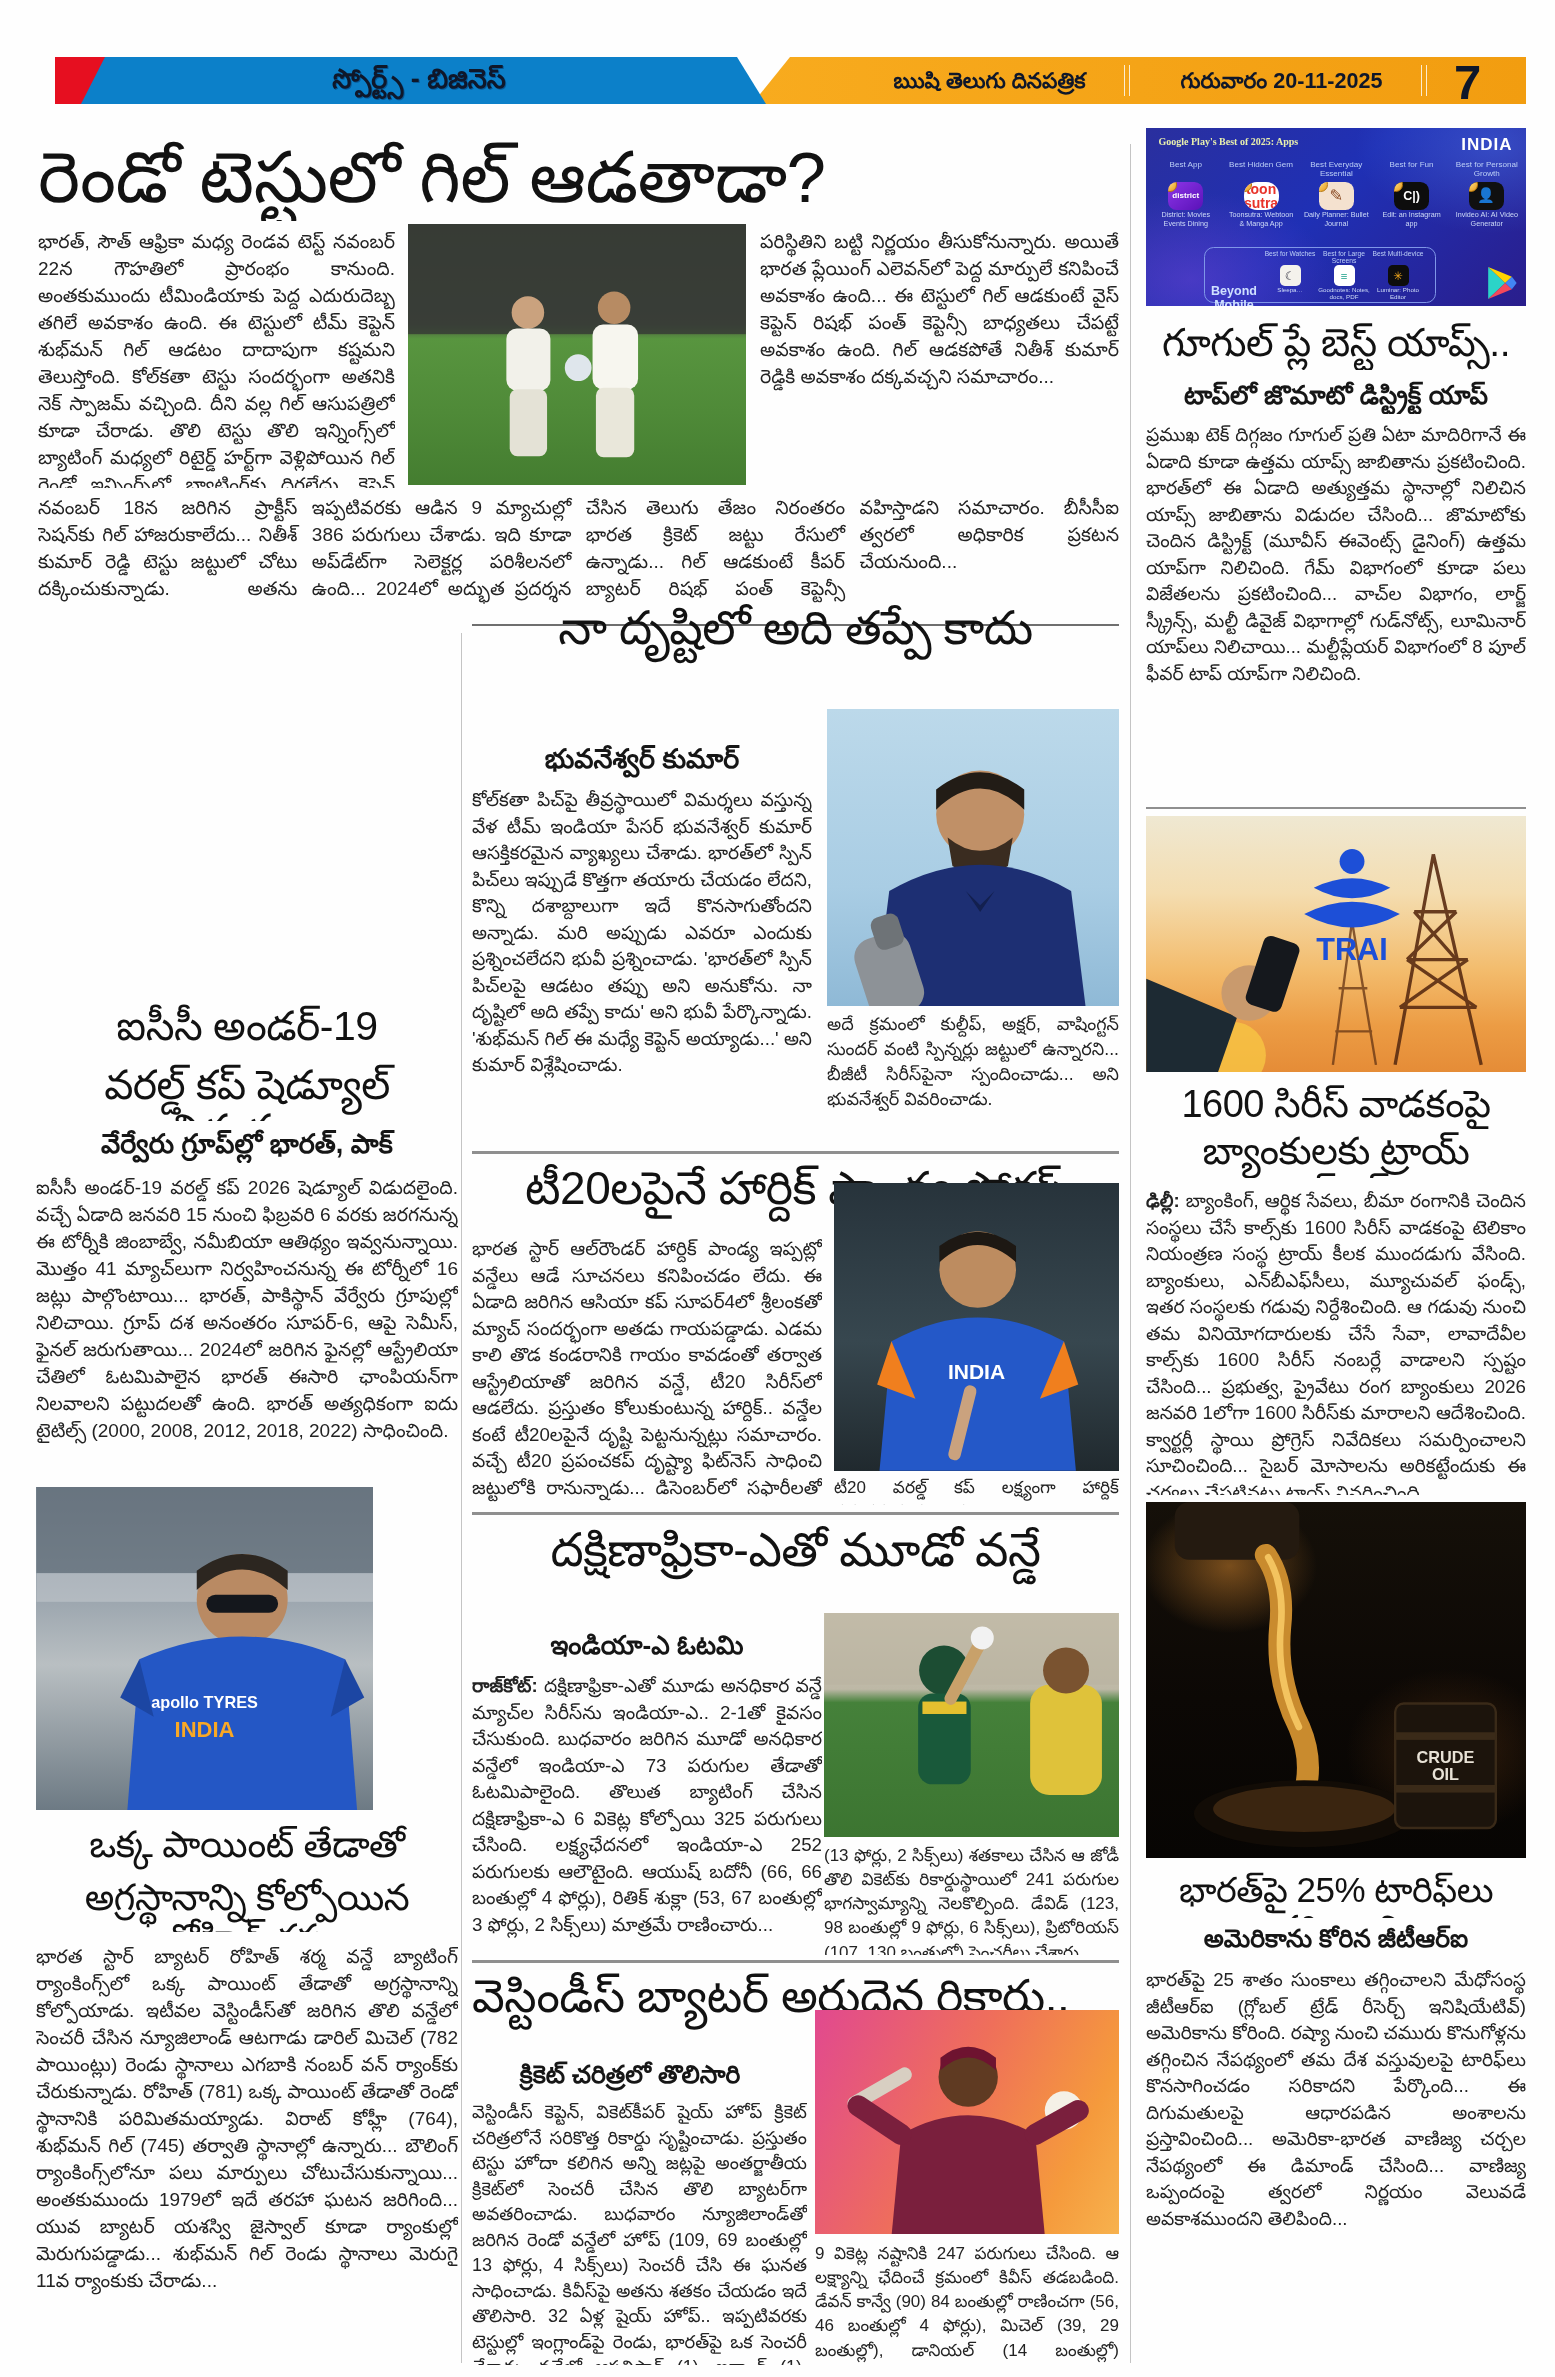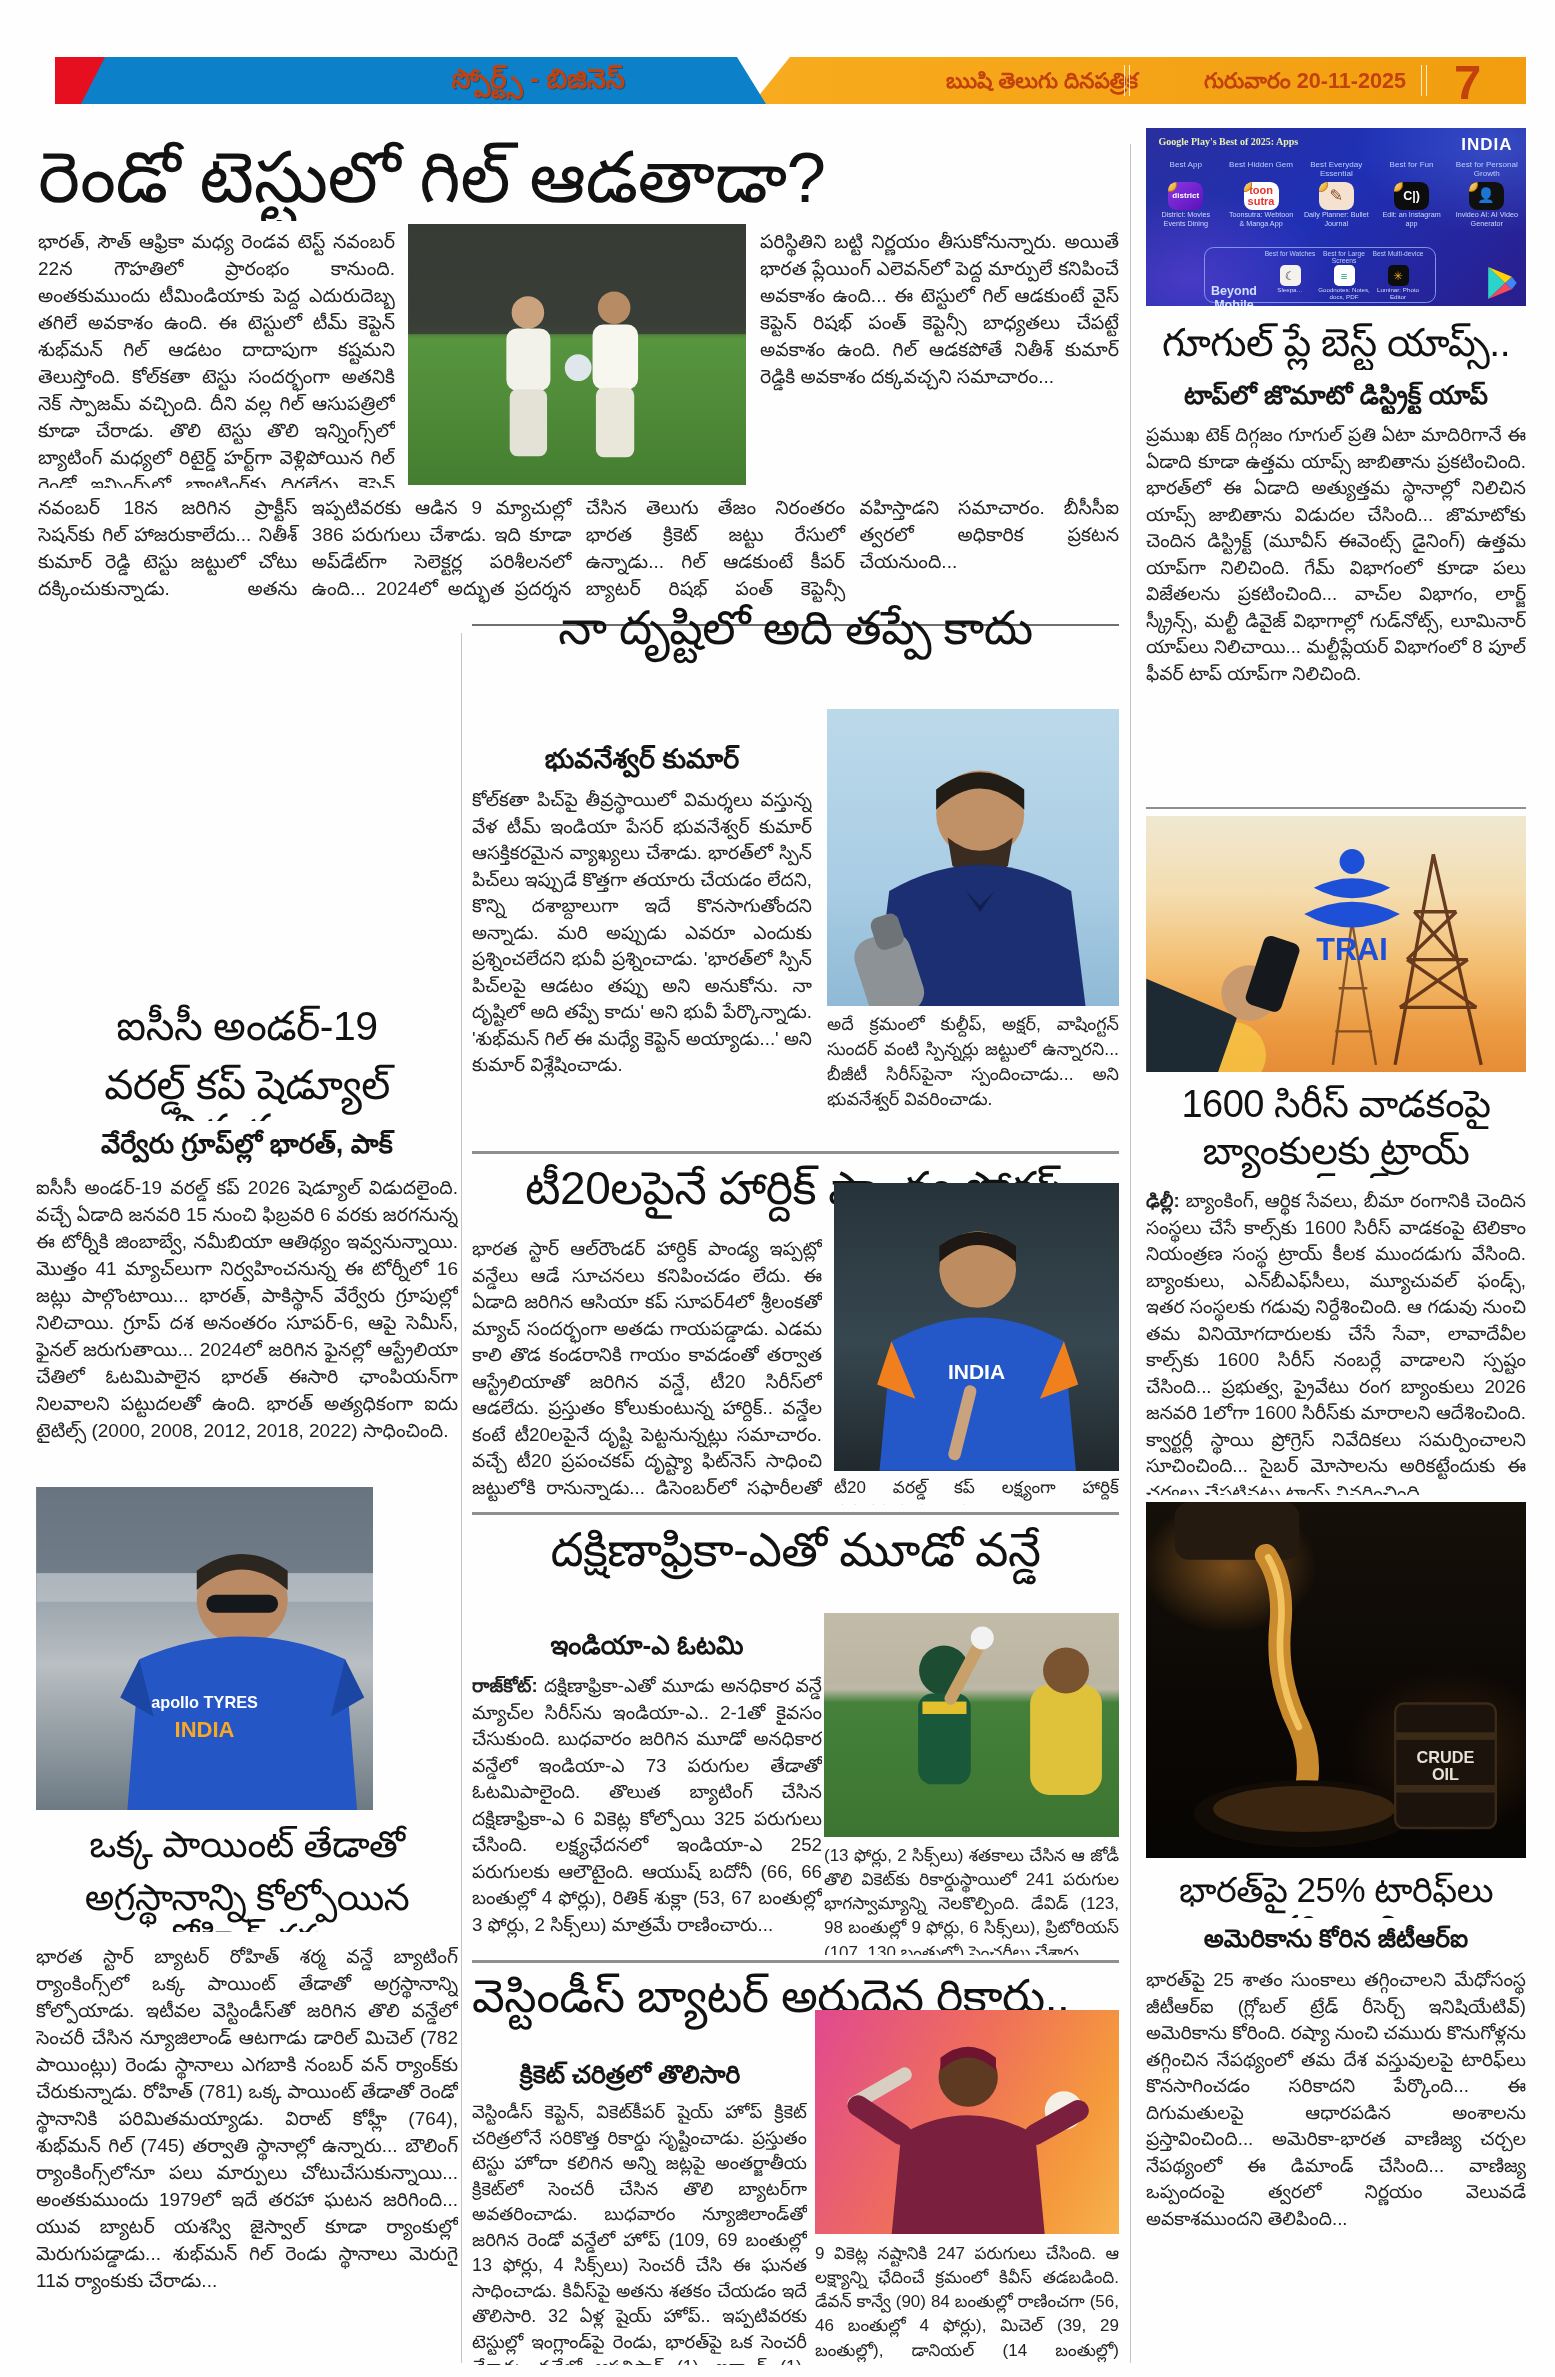--- a/index.html
+++ b/index.html
@@ -14,21 +14,21 @@
   .vrule{background:#c4c4c4;width:1.4px;}
   
   .mast{left:55px;top:57px;width:1471px;height:47px;}
   .mast .red{position:absolute;left:0;top:0;width:50px;height:100%;background:#e60f20;
              clip-path:polygon(0 0,100% 0,52% 100%,0 100%);z-index:3;}
   .mast .blue{position:absolute;left:26px;top:0;width:685px;height:100%;background:#0c80c9;
              clip-path:polygon(0 0,calc(100% - 29px) 0,100% 100%,0 100%);z-index:2;}
   .mast .orange{position:absolute;left:697px;top:0;right:0;height:100%;
              background:linear-gradient(90deg,#f8ab1e,#f29d10);
              clip-path:polygon(38px 0,100% 0,100% 100%,0 100%);z-index:1;}
-  .mast .mtx{position:absolute;color:#c2410c;font-weight:800;z-index:5;white-space:nowrap;text-align:right;}
+  .mast .mtx{position:absolute;color:#0f172a;font-weight:800;z-index:5;white-space:nowrap;}
   .m-section{left:158px;top:6.7px;width:412px;text-align:center;font-size:27px;text-shadow:1px 1px 0 rgba(0,40,90,.45);}
   .m-paper{left:786px;top:10.5px;width:297px;text-align:center;font-size:21.6px;}
   .m-date{left:1102px;top:10.5px;width:249px;text-align:center;font-size:21.6px;}
   .m-page{left:1399px;top:-2.9px;font-size:49px;font-weight:400;}
   .m-sep{position:absolute;top:7.7px;height:31px;width:3.8px;border-left:1.4px solid #ffffffcc;border-right:1.4px solid #ffffffcc;z-index:5;}
   
   .photo{overflow:hidden;background:#ccc;}
   .gfield{background:linear-gradient(180deg,#3b4039 0%,#4a4f45 38%,#58953f 44%,#4f8a38 72%,#447d30 100%);}
   .skybg{background:linear-gradient(180deg,#aebcc4 0%,#cfd3cd 45%,#e3ddcb 100%);}
   .stadium{background:linear-gradient(180deg,#7c8894 0%,#95a0aa 30%,#b9bfc2 55%,#6d7a84 100%);}
@@ -50,21 +50,21 @@
   .gp-region{position:absolute;right:13.4px;top:6.7px;font-size:17px;font-weight:800;color:#fff;letter-spacing:1px;}
   .gp-row{position:absolute;left:4.8px;top:32px;width:371px;display:flex;justify-content:space-between;}
   .gp-badge{width:70px;text-align:center;}
   .gp-label{font-size:8.1px;line-height:1.15;color:#bdd0f7;height:20px;overflow:hidden;}
   .gp-ic{position:relative;width:35px;height:28px;margin:1.9px auto 1px;border-radius:8.6px;
          display:flex;align-items:center;justify-content:center;font-weight:800;overflow:hidden;}
   .gp-ic .med{position:absolute;left:-5.8px;top:-4.8px;width:12.5px;height:12.5px;border-radius:50%;
         background:radial-gradient(circle at 35% 35%,#ffe28a,#e89b1c);border:1px solid #b5770f;}
   .gp-app{font-size:7.2px;line-height:1.2;color:#cfdcf8;height:17px;overflow:hidden;}
   .i-district{background:linear-gradient(140deg,#8d35e8,#5a12b8);color:#fff;font-size:8.1px;}
-  .i-toon{background:#fff;color:#e8332a;font-size:11px;line-height:1;}
+  .i-toon{background:#fff;color:#e8332a;font-size:14px;line-height:1;border-radius:13px;}
   .i-planner{background:#f4e1cf;color:#8a4a22;font-size:16.3px;}
   .i-edit{background:#0d0d0d;color:#fff;font-size:12.5px;}
   .i-invideo{background:#101010;color:#fff;font-size:14.4px;}
   .gp-beyond{position:absolute;left:58px;top:119px;width:230px;height:54px;border:1px solid #7f96e8;
          border-radius:9.6px;display:flex;align-items:center;}
   .gp-bm{font-size:12.5px;font-weight:700;color:#cfe0ff;width:58px;text-align:center;line-height:1.1;margin-top:48px;}
   .gp-mini{width:54px;text-align:center;}
   .gp-mini .lb{font-size:6.7px;color:#bdd0f7;height:14.4px;line-height:1.05;overflow:hidden;}
   .gp-mini .ic{width:21px;height:21px;margin:1px auto;border-radius:4.8px;display:flex;align-items:center;justify-content:center;font-size:11.5px;font-weight:800;}
   .gp-mini .nm{font-size:6.2px;color:#cfdcf8;height:13.4px;overflow:hidden;line-height:1.05;}

